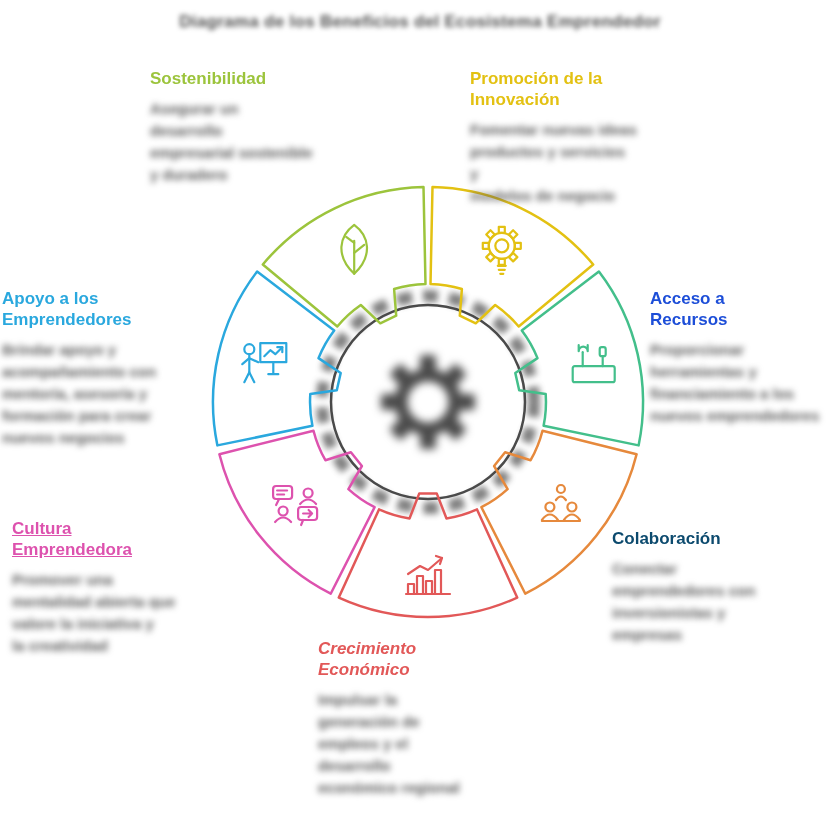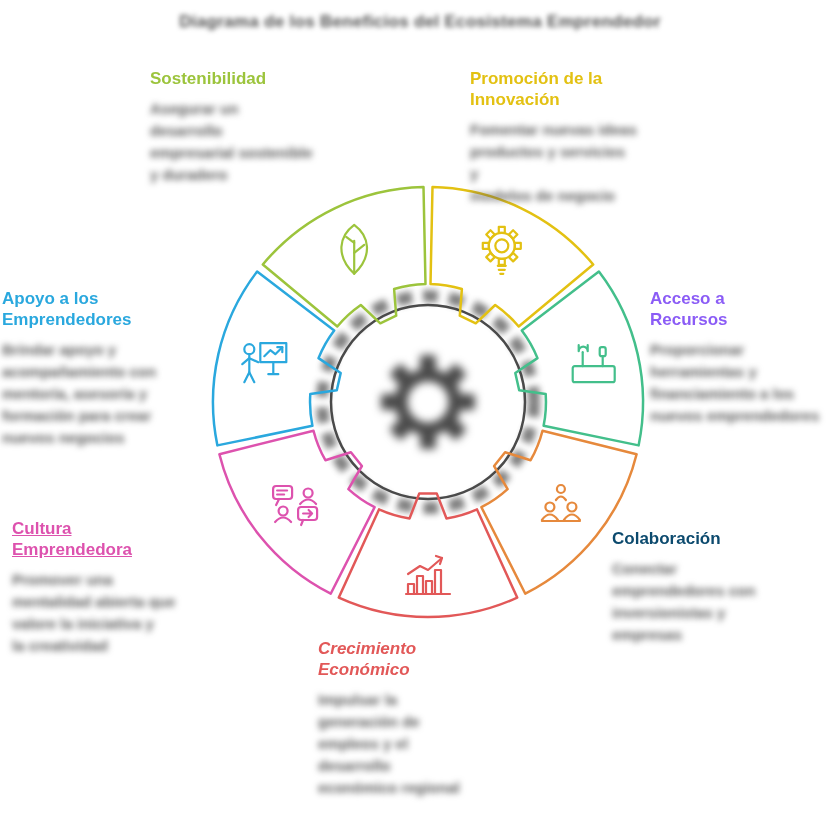--- a/index.html
+++ b/index.html
@@ -118,21 +118,21 @@
 <div class="label" style="left:470px;top:68px;width:240px;">
   <div class="heading lines" style="color: rgb(227, 193, 18);">Promoción de la
 Innovación</div>
   <div class="body lines">Fomentar nuevas ideas
 productos y servicios
 y
 modelos de negocio</div>
 </div>
 
 <div class="label" style="left:650px;top:288px;width:190px;">
-  <div class="heading lines" style="color: #8b5cf6;">Acceso a
+  <div class="heading lines" style="color: #1d4ed8;">Acceso a
 Recursos</div>
   <div class="body lines">Proporcionar
 herramientas y
 financiamiento a los
 nuevos emprendedores</div>
 </div>
 
 <div class="label" style="left:612px;top:528px;width:200px;">
   <div class="heading lines" style="color: #0c4a6e;">Colaboración</div>
   <div class="body lines">Conectar

